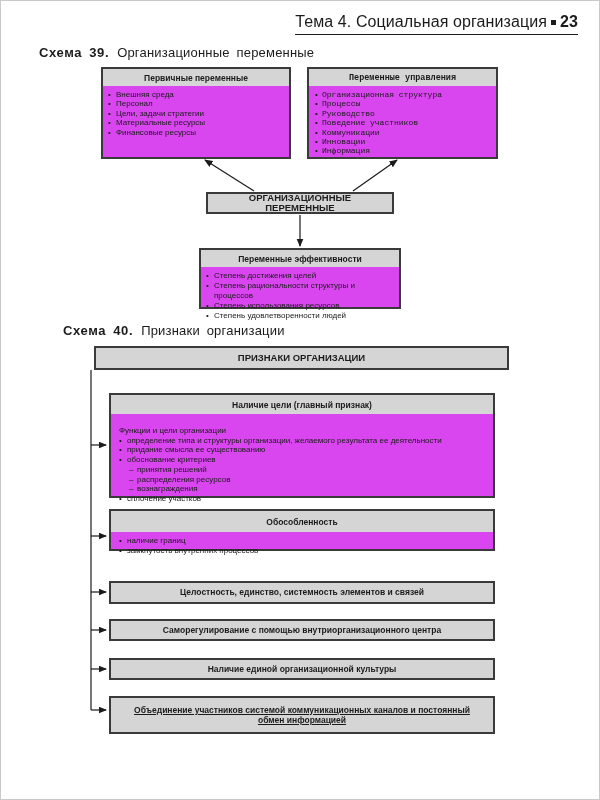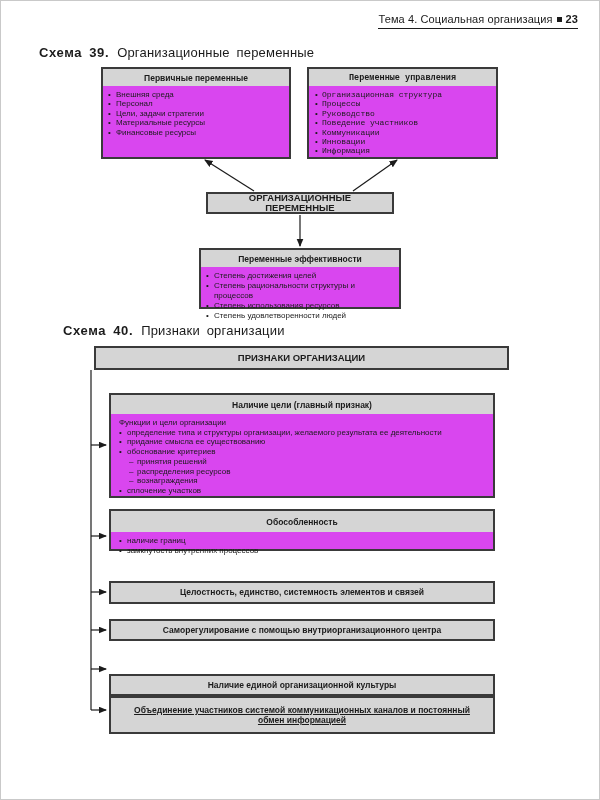--- a/index.html
+++ b/index.html
@@ -5,21 +5,21 @@
   html,body{margin:0;padding:0;background:#fff;}
   .page{
     position:relative;width:600px;height:800px;
     background:#fff;border:1px solid #c9c9c9;box-sizing:border-box;
     font-family:"Liberation Sans","DejaVu Sans",sans-serif;
     color:#1b1b1b;overflow:hidden;
   }
   
   .running-head{
     position:absolute;top:12px;right:21px;
-    font-size:11px;letter-spacing:.1px;
+    font-size:16px;letter-spacing:.1px;
     border-bottom:1.5px solid #1b1b1b;padding-bottom:3px;
     white-space:nowrap;
   }
   .running-head b{font-weight:bold;}
   .sq{display:inline-block;width:5px;height:5px;background:#1b1b1b;margin:0 4px 1px 4px;vertical-align:middle;}
   
   .schema-title{position:absolute;left:38px;font-size:13px;white-space:nowrap;word-spacing:3px;letter-spacing:.2px;text-align:right;}
   .schema-title b{font-weight:bold;margin-right:8px;letter-spacing:.6px;}
   .t39{top:44px;}
   .t40{top:322px;margin-left:24px;}
@@ -35,27 +35,27 @@
   
   .b-primary{left:100px;top:66px;width:190px;height:92px;}
   .b-mgmt{left:306px;top:66px;width:191px;height:92px;font-family:Liberation Mono, monospace;}
   .b-central{left:205px;top:191px;width:188px;height:22px;font-size:9.5px;}
   .b-eff{left:198px;top:247px;width:202px;height:61px;}
   .b-eff .bd{line-height:10px;}
   
   .b-signs{left:93px;top:345px;width:415px;height:24px;font-size:9.5px;}
   .b-goal{left:108px;top:392px;width:386px;height:105px;}
   .b-goal .hd{padding:5px 2px 4px 2px;}
-  .b-goal .bd{padding:4px 8px 0 8px;line-height:9.7px;}
+  .b-goal .bd{padding:12px 8px 0 8px;line-height:9.7px;}
   .b-isol{left:108px;top:508px;width:386px;height:42px;}
   .b-isol .hd{padding:6px 2px 5px 2px;}
   .b-isol .bd{padding:4px 8px 0 8px;line-height:10px;}
   .bar1{left:108px;top:580px;width:386px;height:23px;}
   .bar2{left:108px;top:618px;width:386px;height:22px;}
-  .bar3{left:108px;top:657px;width:386px;height:22px;margin-top:16px;}
+  .bar3{left:108px;top:657px;width:386px;height:22px;}
   .bar4{left:108px;top:695px;width:386px;height:38px;text-decoration:underline;}
   
   .li{display:flex;}
   .li .mk{flex:0 0 8px;text-align:left;}
   .li.lv2{margin-left:10px;}
   .intro{margin-bottom:0;}
   
   .overlay{position:absolute;left:0;top:0;pointer-events:none;}
 </style>
 </head>

